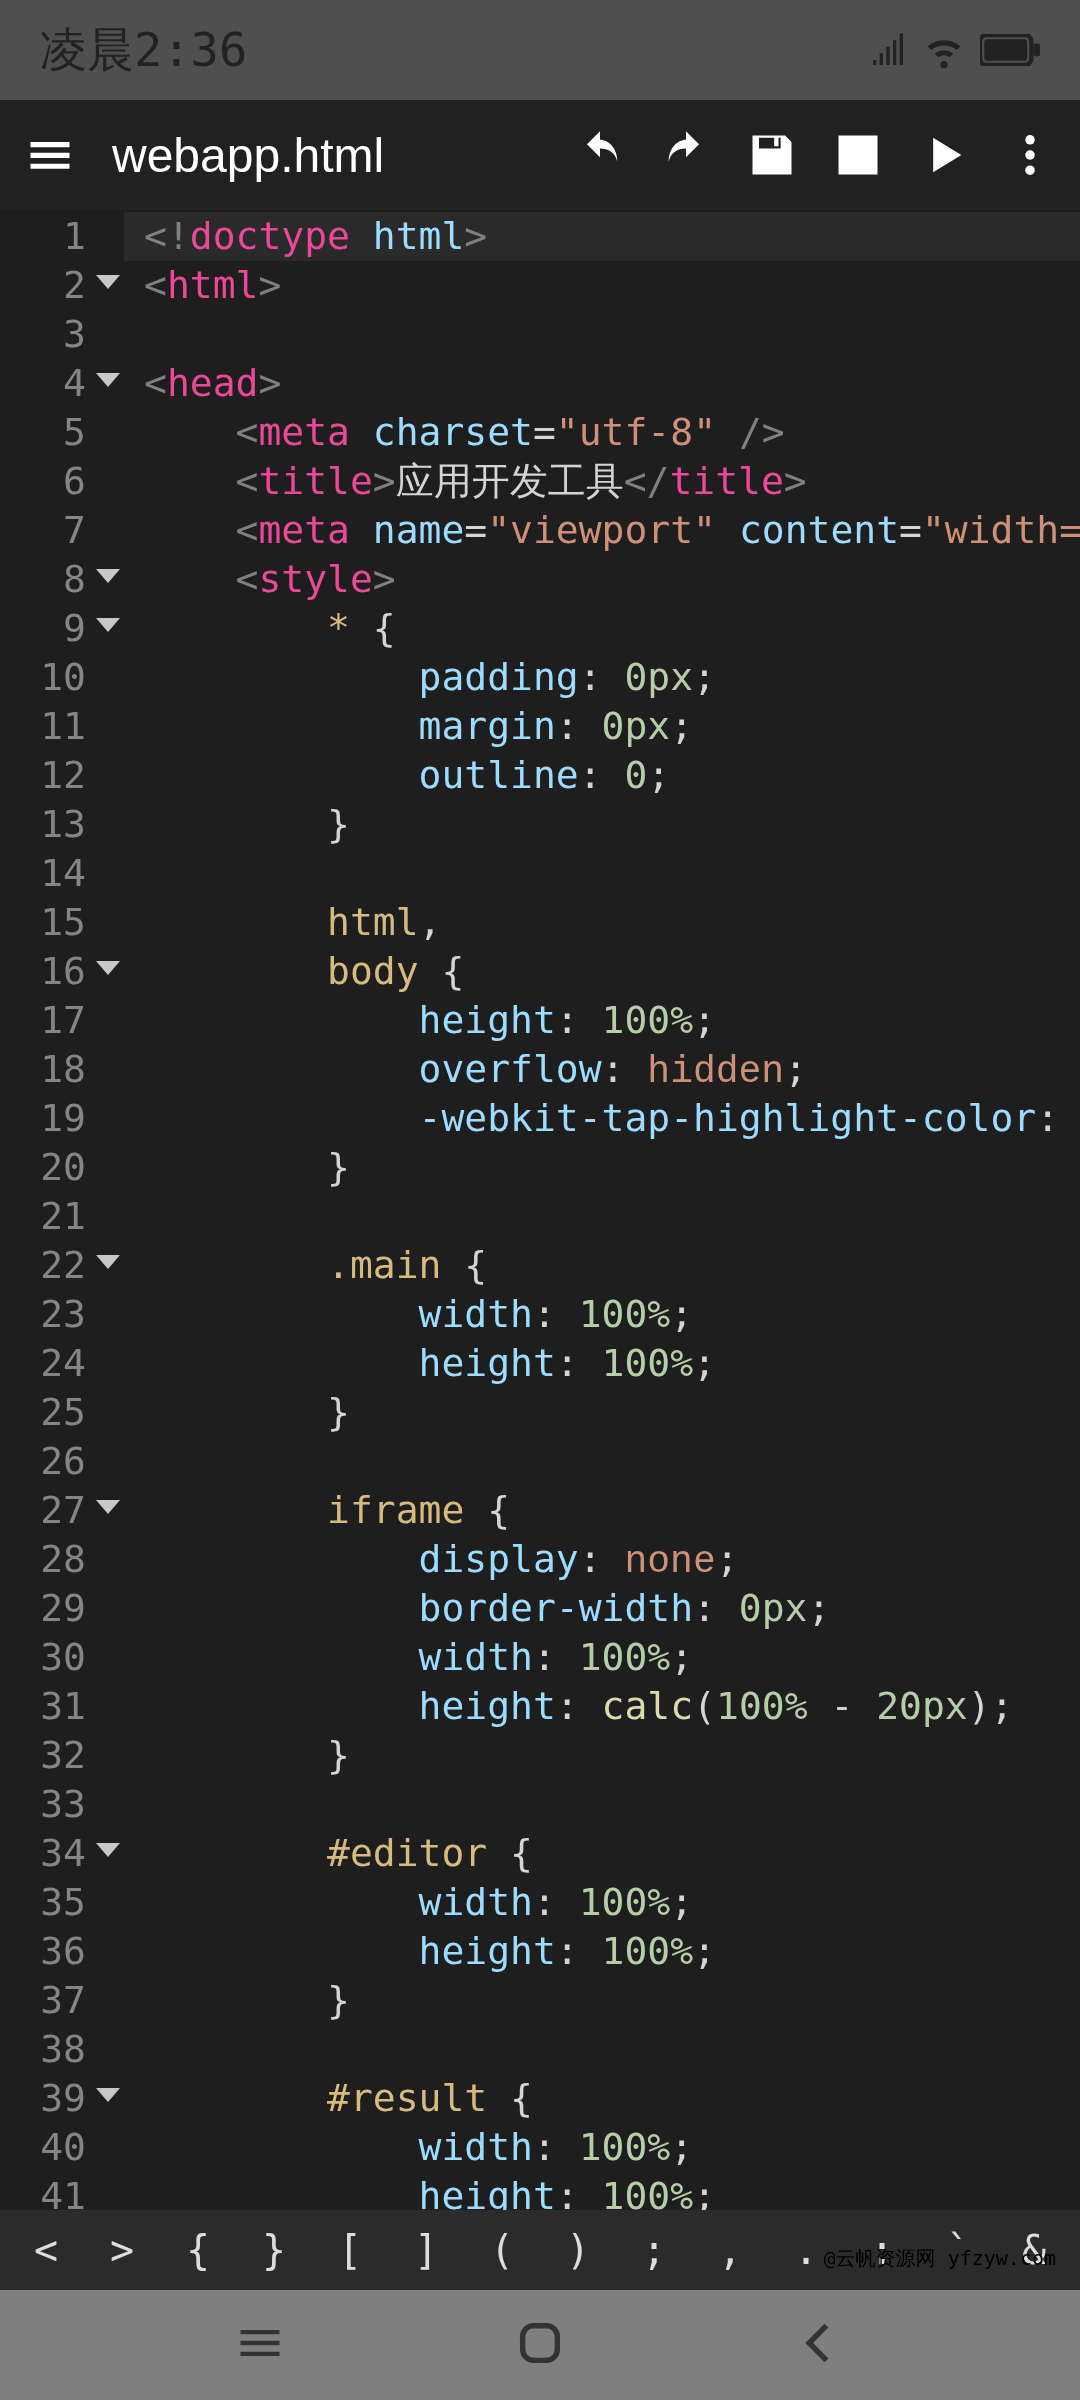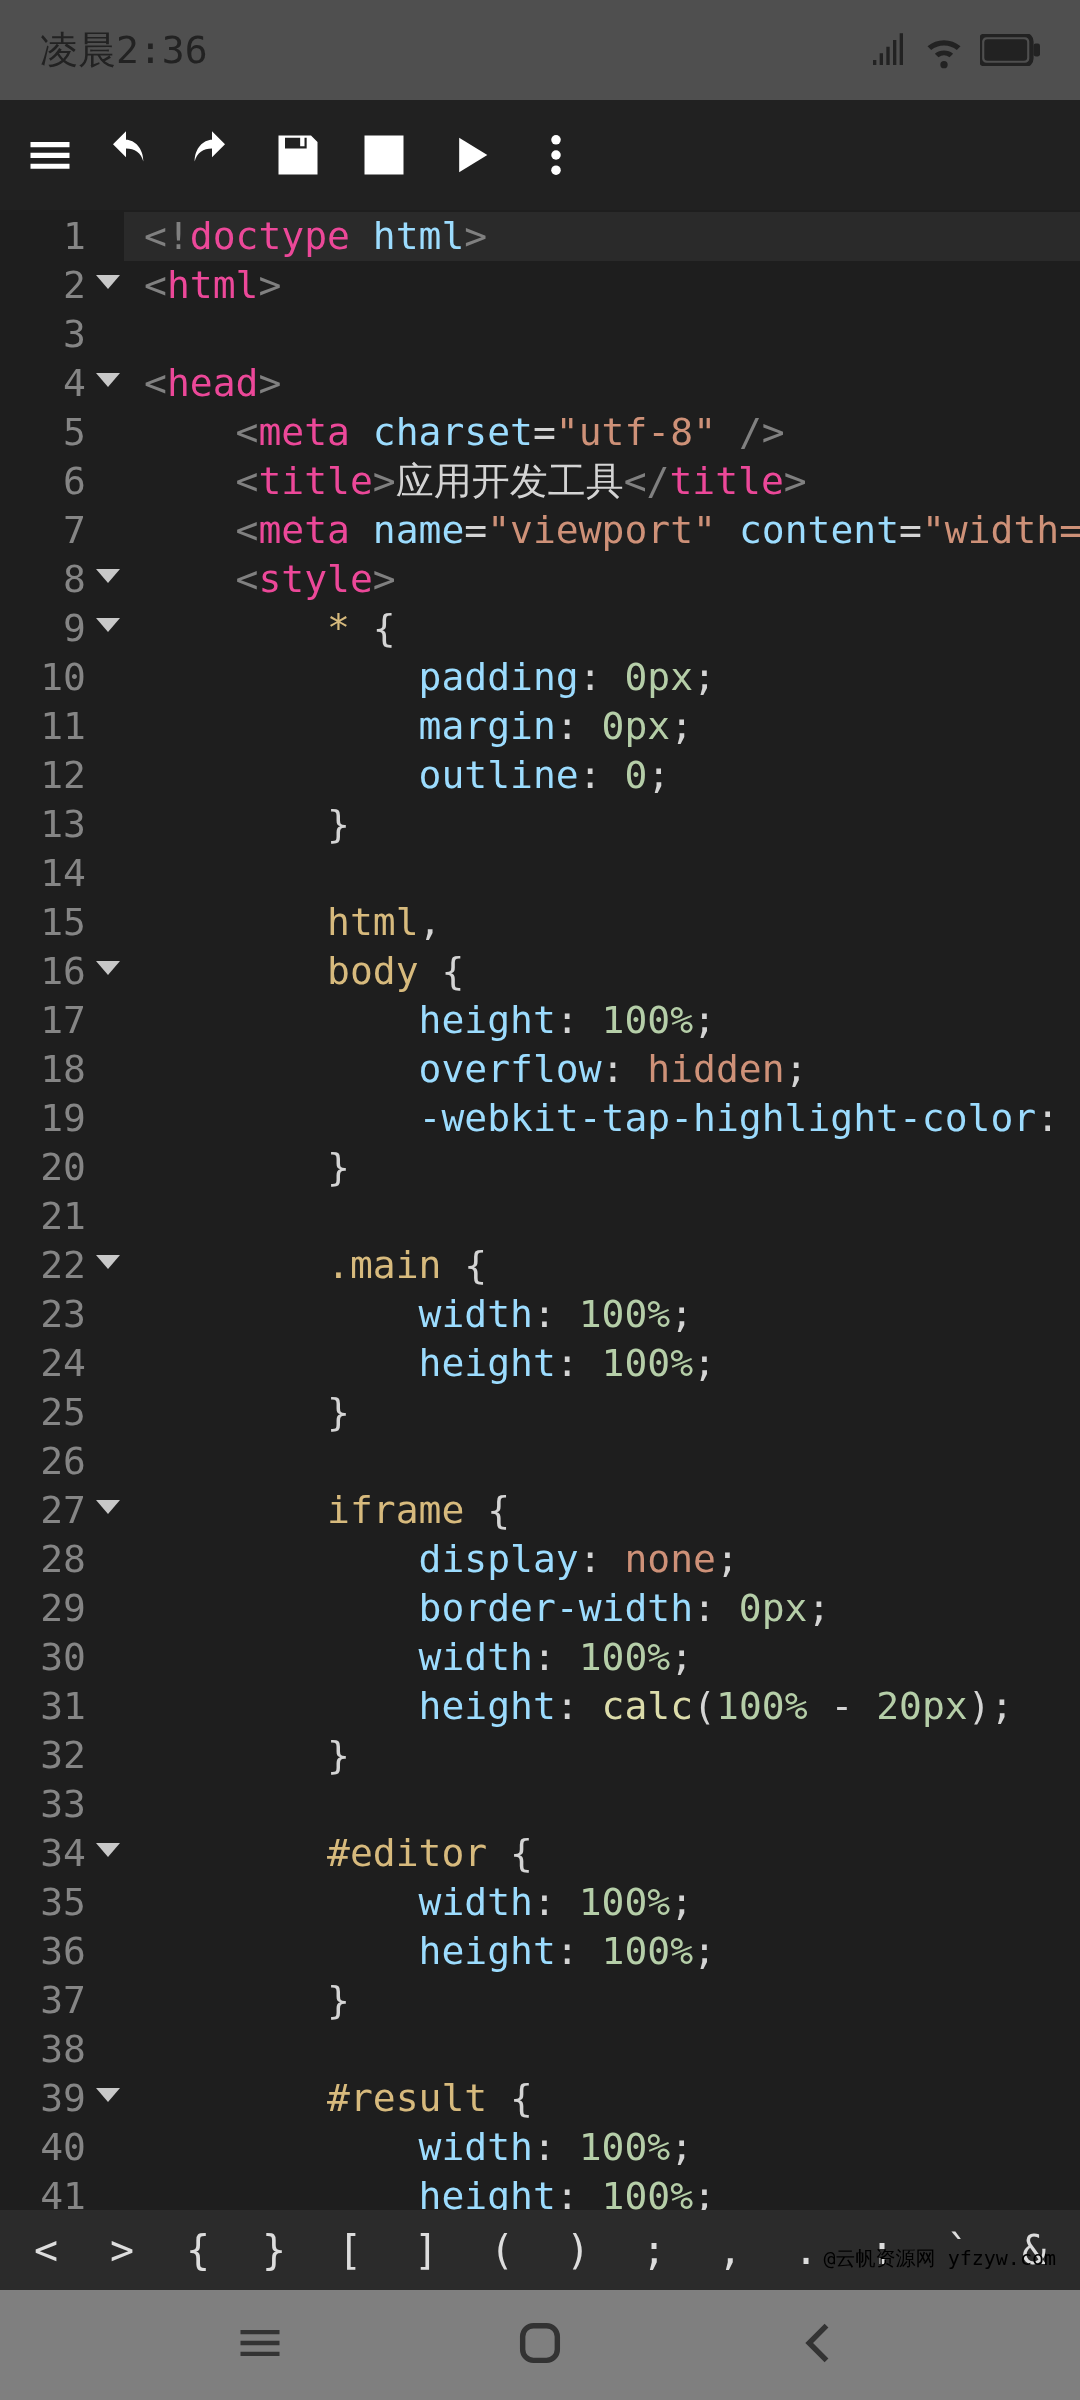--- a/index.html
+++ b/index.html
@@ -8,21 +8,21 @@
   background:#888;
   font-family:"DejaVu Sans Mono","Consolas",monospace;
   overflow:hidden;
   position:relative;
 }
 .status-bar {
   height:100px;
   background:rgba(0,0,0,0.42);
   display:flex; align-items:center; justify-content:space-between;
   padding:0 40px;
-  color:#222; font-size:38px; font-weight:500;
+  color:#222; font-size:47px; font-weight:500;
 }
 .status-right { display:flex; gap:14px; align-items:center; }
 .toolbar {
   height:110px;
   background:#212121;
   display:flex; align-items:center;
   padding:0 24px;
   gap:24px;
 }
 .toolbar .title {
@@ -63,21 +63,21 @@
   position:absolute; left:144px; right:0; top:0;
   padding-top:2px;
   font-size:38px; line-height:49px;
   white-space:pre;
   color:#d4d4d4;
 }
 .cl { height:49px; }
 .cl.hl { background:#2a2a2a; margin-left:-20px; padding-left:20px;}
 .tag{color:#ec4899;} .br{color:#808080;} .attr{color:#9cdcfe;} .str{color:#ce9178;}
 .text{color:#d4d4d4;} .sel{color:#d7ba7d;} .prop{color:#9cdcfe;}
-.val{color:#ce9178;} .num{color:#b5cea8;text-align:center;} .pn{color:#d4d4d4;}
+.val{color:#ce9178;font-family:Liberation Mono, monospace;} .num{color:#b5cea8;text-align:center;} .pn{color:#d4d4d4;}
 .fn{color:#dcdcaa;}
 .symbar {
   height:80px;
   background:#2b2b2b;
   display:flex; align-items:center;
   color:#ddd; font-size:40px;
   padding:0 8px;
 }
 .symbar .sym { flex:1; text-align:center; }
 .navbar {
@@ -108,20 +108,21 @@
       </svg>
   </span>
 </div>
 
 <div class="toolbar">
   <span class="ico">
     <svg viewBox="0 0 24 24">
         <path fill="#fff" d="M3 6h18v2.4H3zM3 11h18v2.4H3zM3 16h18v2.4H3z"></path>
       </svg>
   </span>
+  <span class="title">webapp.html</span>
   <div class="actions">
     <span class="ico">
         <svg viewBox="0 0 24 24">
           <path fill="#fff" d="M12 5V1L6 7l6 6V9c4 0 7 2 8 6 0-6-4-10-8-10z"></path>
         </svg>
       </span>
     <span class="ico">
         <svg viewBox="0 0 24 24">
           <path fill="#fff" d="M12 5V1l6 6-6 6V9c-4 0-7 2-8 6 0-6 4-10 8-10z"></path>
         </svg>

